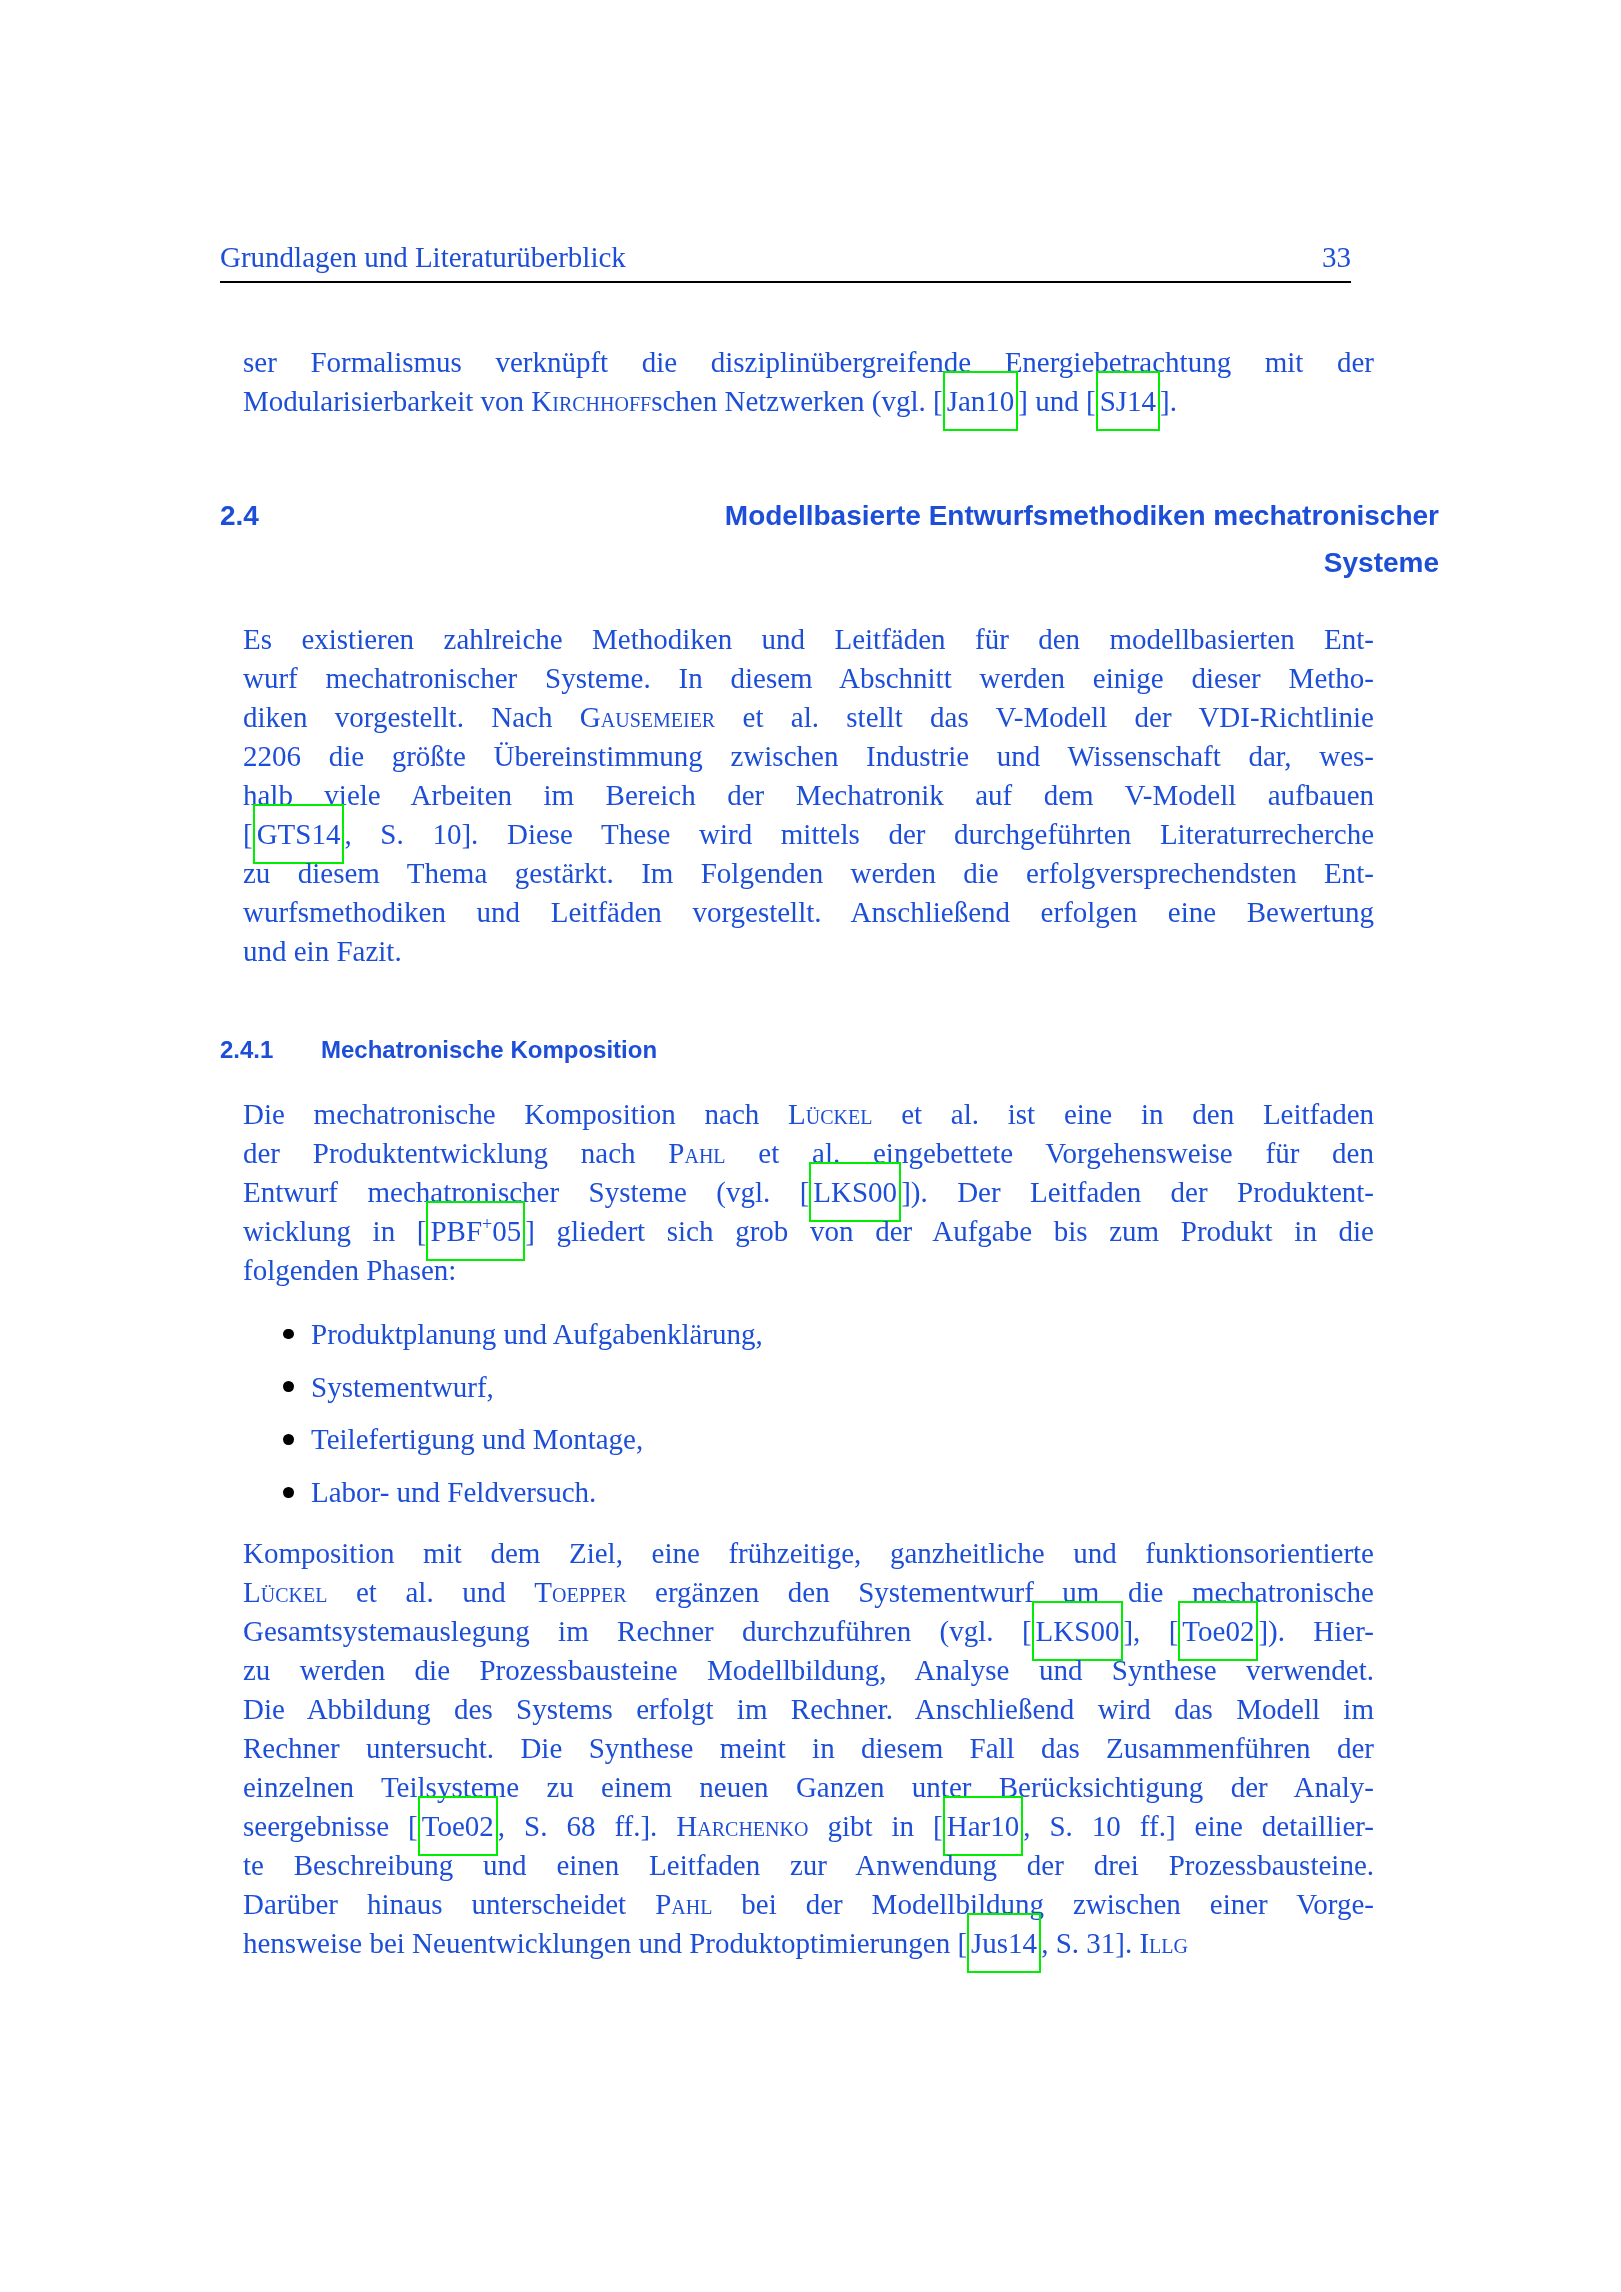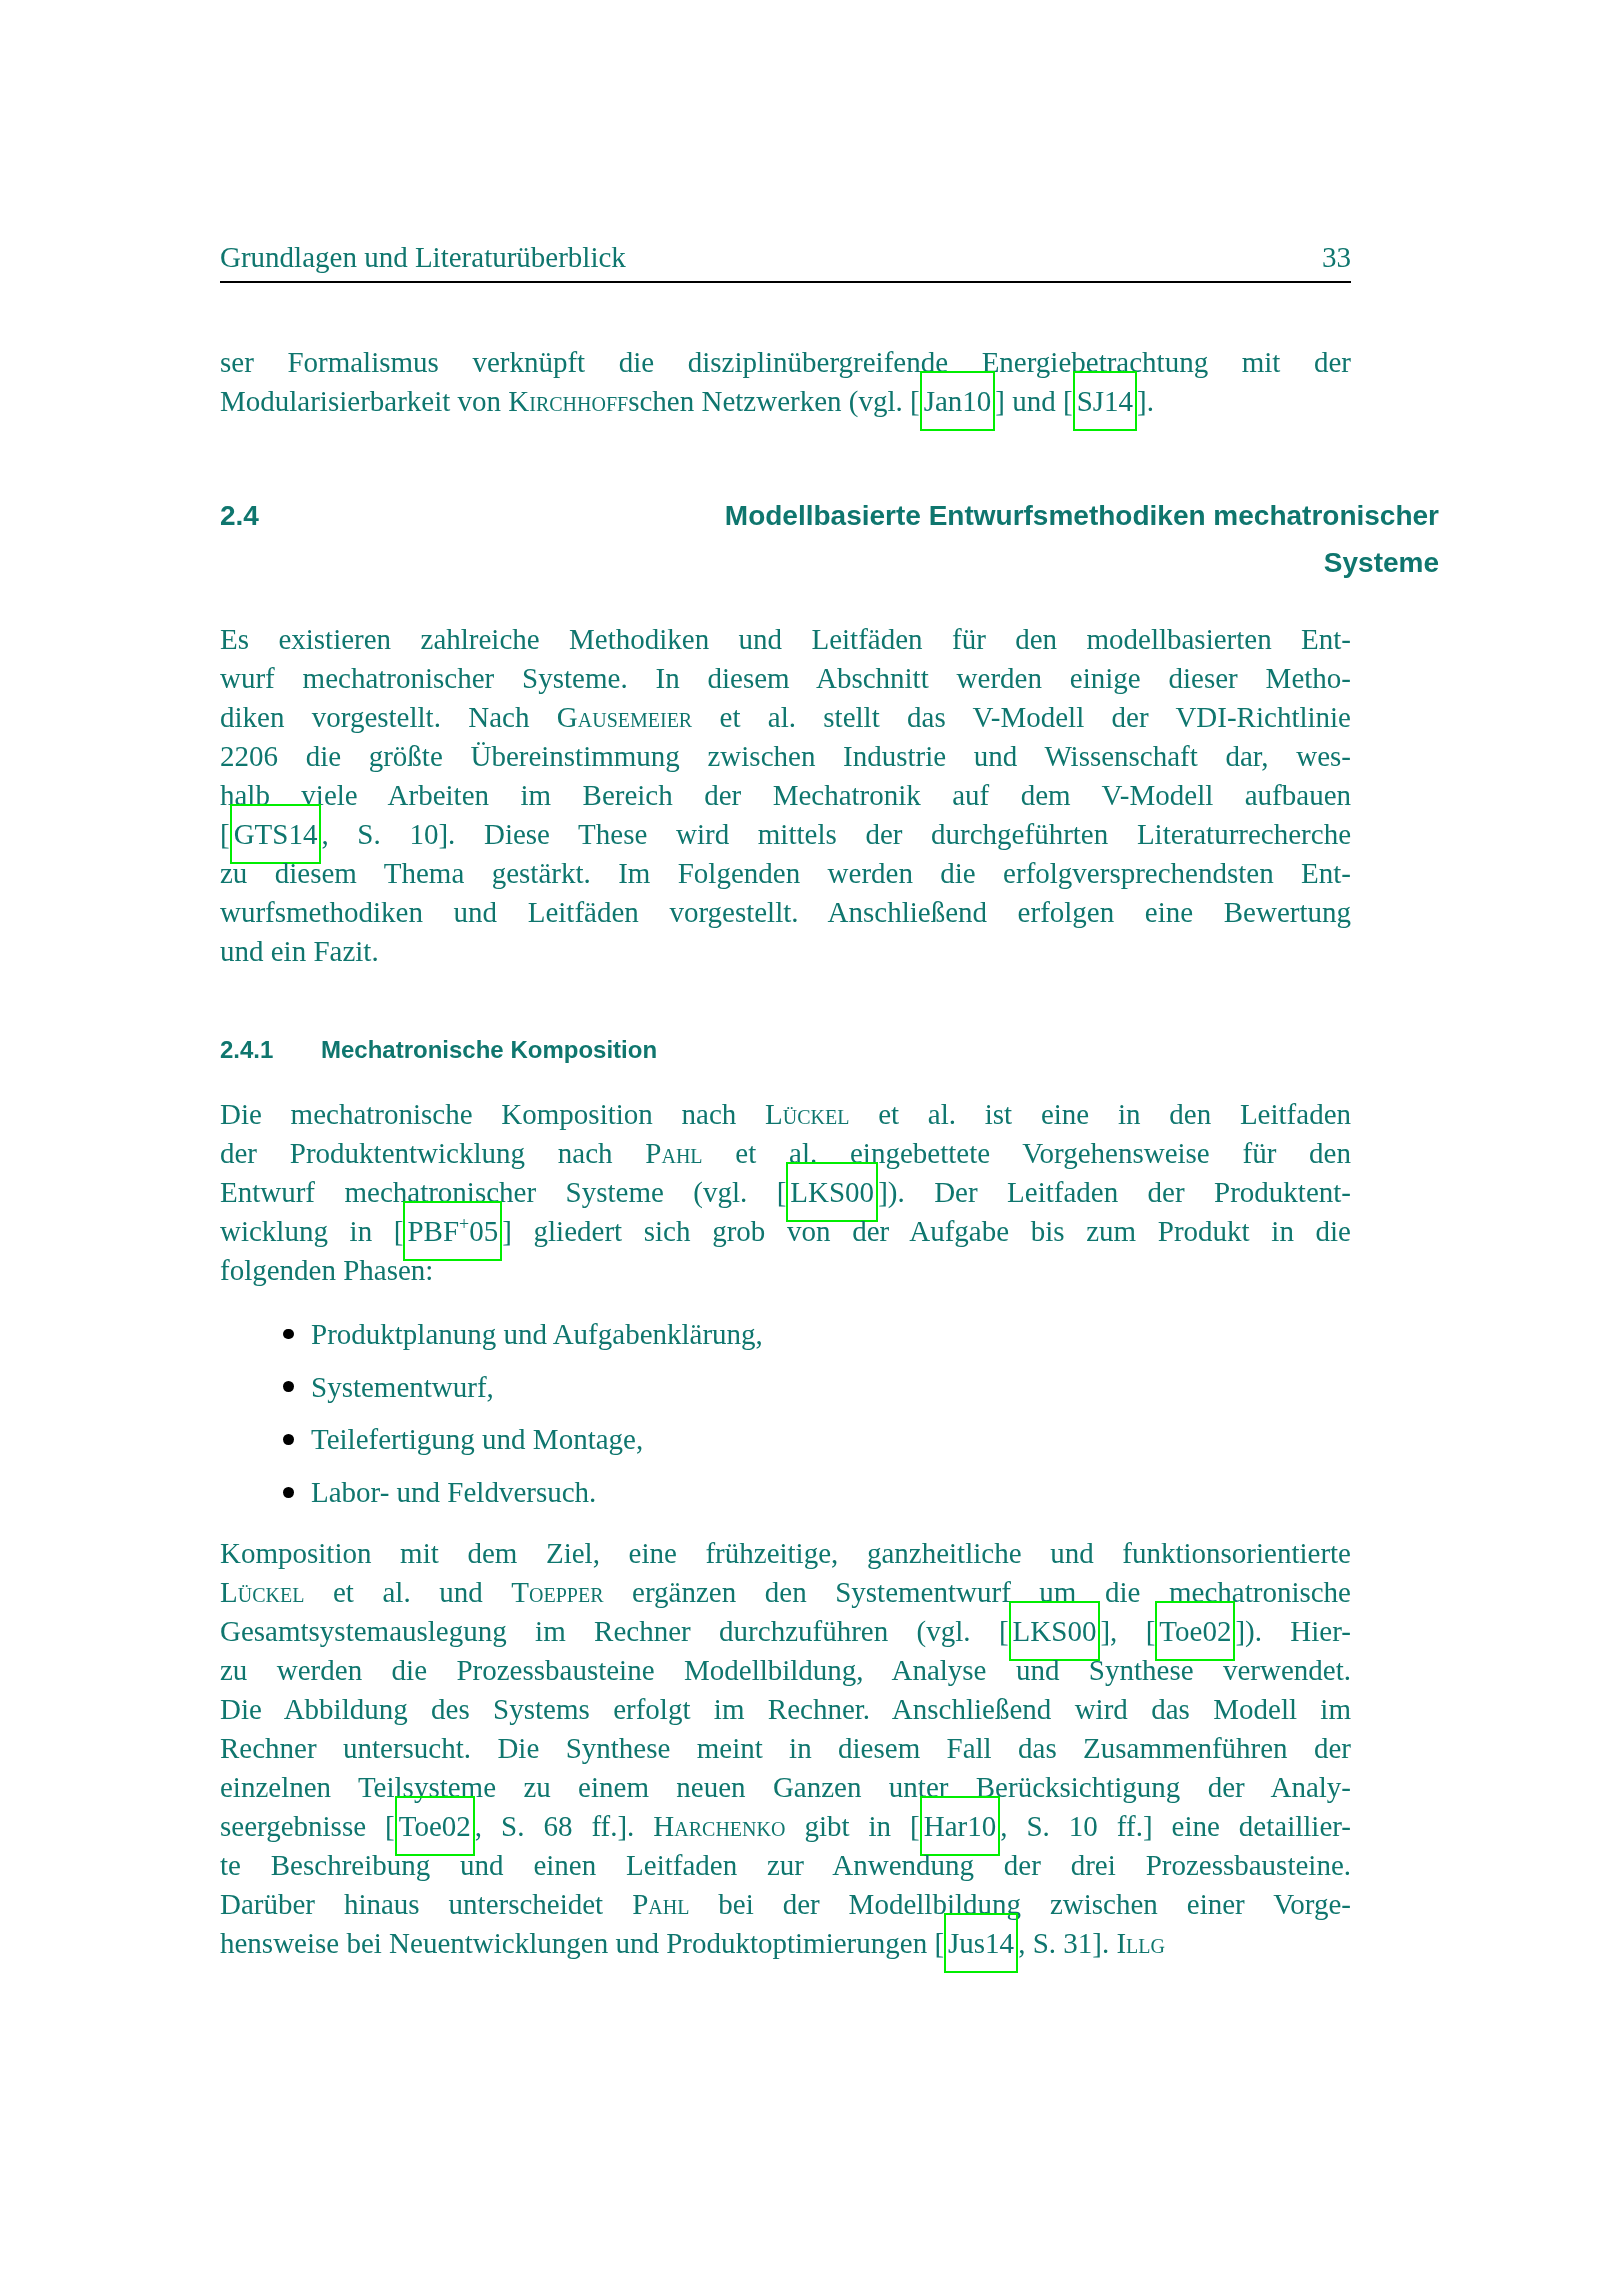--- a/index.html
+++ b/index.html
@@ -1,40 +1,40 @@
 <!DOCTYPE html>
 <html lang="de" style="--cite-color: #00ee00;"><head>
 <meta charset="utf-8">
 <style>
   html, body { margin: 0; padding: 0; background: #ffffff; }
   .page {
     position: relative;
     width: 1621px;
     height: 2293px;
     background: #ffffff;
-    color: #0f766e;
+    color: #1d4ed8;
     font-family: "Liberation Serif", "DejaVu Serif", serif;
     font-size: 29px;
     overflow: hidden;
   }
   .block { position: absolute; left: 220px; width: 1131px; }
 
   
   .running-header {
     top: 241px;
     display: flex;
     justify-content: space-between;
     align-items: baseline;
     line-height: 33px;
     padding-bottom: 6.9px;
     border-bottom: 2px solid #000;
   }
 
   
-  .p { line-height: 39px; }
+  .p { line-height: 39px; margin-left: 23px; }
   .p .line { text-align: justify; text-align-last: justify; hyphens: none; }
   .p .line.last { text-align-last: left; }
   #p0 { top: 343px; }
   #p1 { top: 620px; }
   #p2 { top: 1095px; }
   #p3 { top: 1534px; }
 
   
   .heading {
     font-family: "Liberation Sans", "DejaVu Sans", sans-serif;

